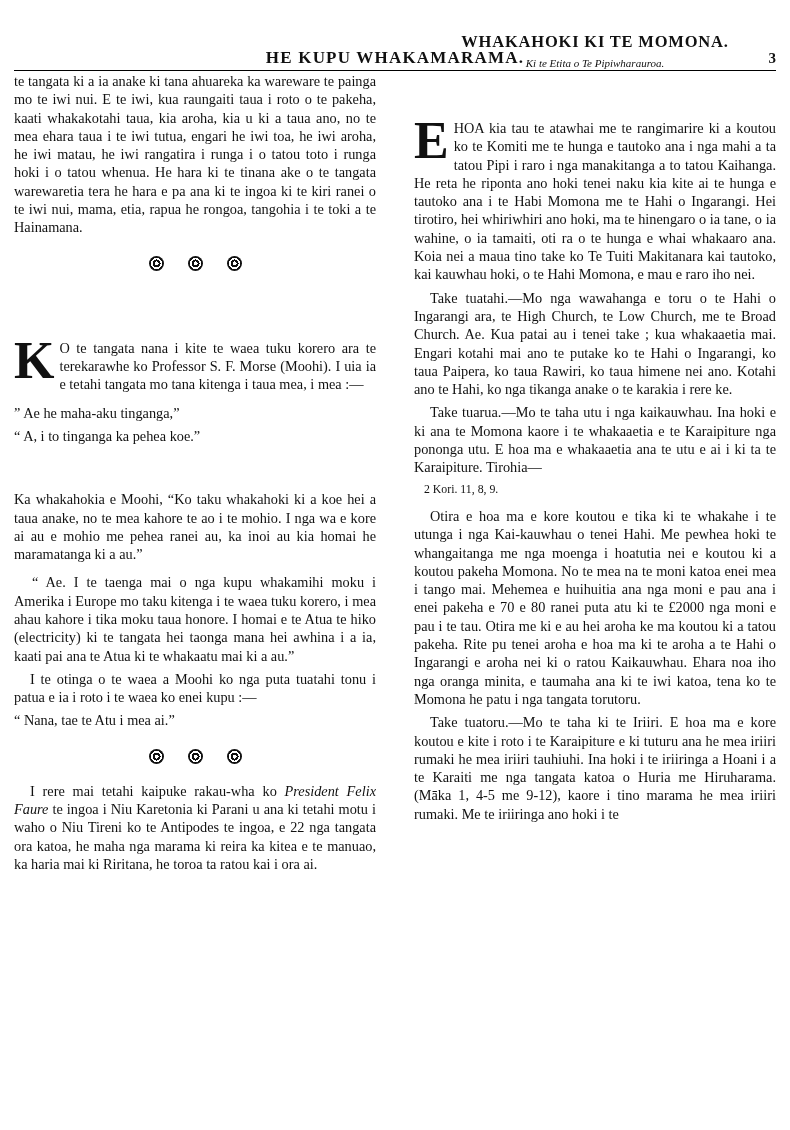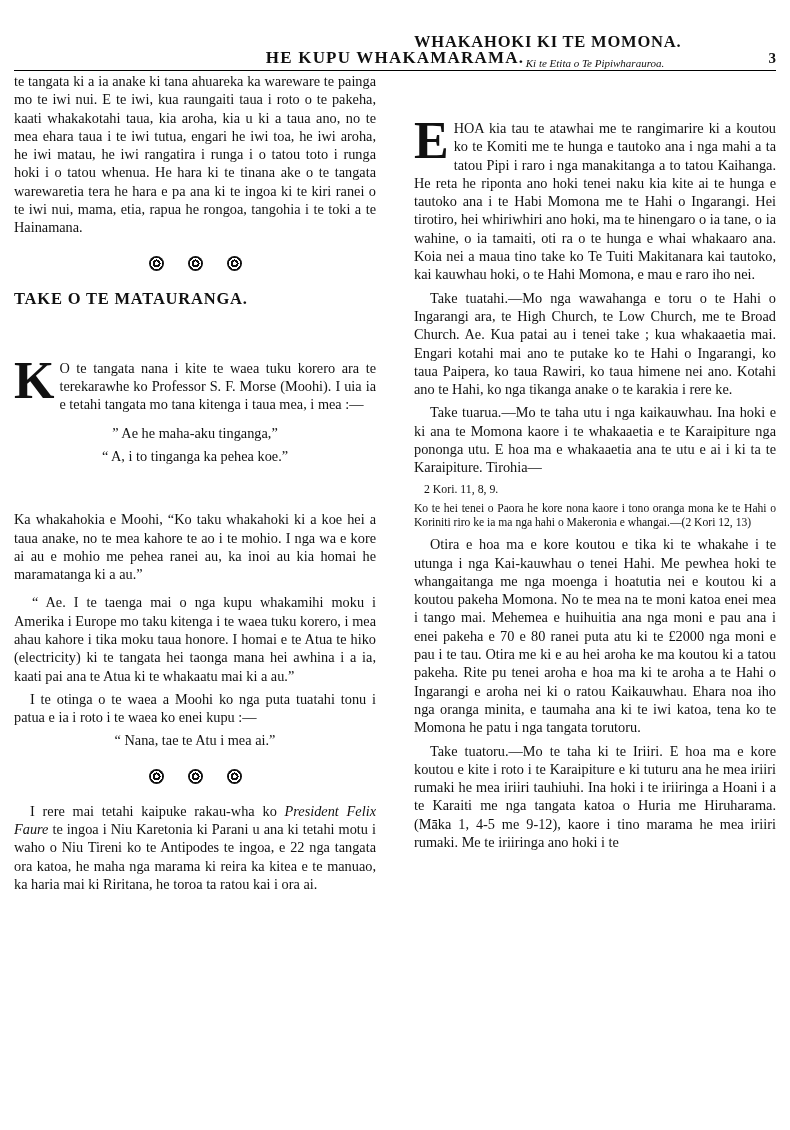--- a/index.html
+++ b/index.html
@@ -75,27 +75,26 @@
     text-indent: 0;
     margin-top: 40px;
   }
   .indent-para {
     text-indent: 16px;
   }
   .quote-para {
     text-indent: 18px;
   }
   .center-para {
-    text-align: center;
     text-indent: 0;
   }
 
   
   .sec-head {
-    text-align: left;
+    text-align: center;
     font-size: 16.5px;
     font-weight: bold;
     letter-spacing: 0.8px;
     margin: 0;
     text-transform: uppercase;
   }
   .sec-sub {
     text-align: center;
     font-style: italic;
     font-size: 11px;
@@ -166,21 +165,20 @@
     <div class="col col-left">
 
       <p class="body-para">te tangata ki a ia anake ki tana ahuareka ka wareware te painga mo te iwi nui. E te iwi, kua raungaiti taua i roto o te pakeha, kaati whakakotahi taua, kia aroha, kia u ki a taua ano, no te mea ehara taua i te iwi tutua, engari he iwi toa, he iwi aroha, he iwi matau, he iwi rangatira i runga i o tatou toto i runga hoki i o tatou whenua. He hara ki te tinana ake o te tangata warewaretia tera he hara e pa ana ki te ingoa ki te kiri ranei o te iwi nui, mama, etia, rapua he rongoa, tangohia i te toki a te Hainamana.</p>
 
       <div class="gap-l"></div>
       <div class="ornaments">
         <span class="orn"></span><span class="orn"></span><span class="orn"></span>
       </div>
       <div class="gap-l"></div>
 
-      <h2 class="sec-head">TAKE O TE MATAURANGA.</h2>
 
       <div class="gap-m"></div>
 
       <div class="dropcap-block">
         <span class="dropcap">K</span>
         <p class="body-para">O te tangata nana i kite te waea tuku korero ara te terekarawhe ko Professor S. F. Morse (Moohi). I uia ia e tetahi tangata mo tana kitenga i taua mea, i mea :—</p>
       </div>
 
       <div class="gap-s"></div>
       <div class="gap-s"></div>
@@ -219,21 +217,20 @@
         <p class="body-para">HOA kia tau te atawhai me te rangimarire ki a koutou ko te Komiti me te hunga e tautoko ana i nga mahi a ta tatou Pipi i raro i nga manakitanga a to tatou Kaihanga. He reta he riponta ano hoki tenei naku kia kite ai te hunga e tautoko ana i te Habi Momona me te Hahi o Ingarangi. Hei tirotiro, hei whiriwhiri ano hoki, ma te hinengaro o ia tane, o ia wahine, o ia tamaiti, oti ra o te hunga e whai whakaaro ana. Koia nei a maua tino take ko Te Tuiti Makitanara kai tautoko, kai kauwhau hoki, o te Hahi Momona, e mau e raro iho nei.</p>
       </div>
 
       <div class="gap-s"></div>
       <p class="indent-para">Take tuatahi.—Mo nga wawahanga e toru o te Hahi o Ingarangi ara, te High Church, te Low Church, me te Broad Church. Ae. Kua patai au i tenei take ; kua whakaaetia mai. Engari kotahi mai ano te putake ko te Hahi o Ingarangi, ko taua Paipera, ko taua Rawiri, ko taua himene nei ano. Kotahi ano te Hahi, ko nga tikanga anake o te karakia i rere ke.</p>
       <div class="gap-s"></div>
       <p class="indent-para">Take tuarua.—Mo te taha utu i nga kaikauwhau. Ina hoki e ki ana te Momona kaore i te whakaaetia e te Karaipiture nga pononga utu. E hoa ma e whakaaetia ana te utu e ai i ki ta te Karaipiture. Tirohia—</p>
       <div class="gap-s"></div>
       <p class="scripture">2 Kori. 11, 8, 9.</p>
       <div class="gap-s"></div>
-      <p class="small-note">Ko te hei tenei o Paora he kore nona kaore i tono oranga mona ke te Hahi o Koriniti riro ke ia ma nga hahi o Makeronia e whangai.—(2 Kori 12, 13)</p>
       <div class="gap-s"></div>
       <p class="indent-para">Otira e hoa ma e kore koutou e tika ki te whakahe i te utunga i nga Kai-kauwhau o tenei Hahi. Me pewhea hoki te whangaitanga me nga moenga i hoatutia nei e koutou ki a koutou pakeha Momona. No te mea na te moni katoa enei mea i tango mai. Mehemea e huihuitia ana nga moni e pau ana i enei pakeha e 70 e 80 ranei puta atu ki te £2000 nga moni e pau i te tau. Otira me ki e au hei aroha ke ma koutou ki a tatou pakeha. Rite pu tenei aroha e hoa ma ki te aroha a te Hahi o Ingarangi e aroha nei ki o ratou Kaikauwhau. Ehara noa iho nga oranga minita, e taumaha ana ki te iwi katoa, tena ko te Momona he patu i nga tangata torutoru.</p>
       <div class="gap-s"></div>
       <p class="indent-para">Take tuatoru.—Mo te taha ki te Iriiri. E hoa ma e kore koutou e kite i roto i te Karaipiture e ki tuturu ana he mea iriiri rumaki he mea iriiri tauhiuhi. Ina hoki i te iriiringa a Hoani i a te Karaiti me nga tangata katoa o Huria me Hiruharama. (Māka 1, 4-5 me 9-12), kaore i tino marama he mea iriiri rumaki. Me te iriiringa ano hoki i te</p>
 
     </div>
 
   </div>
 </div>
 

